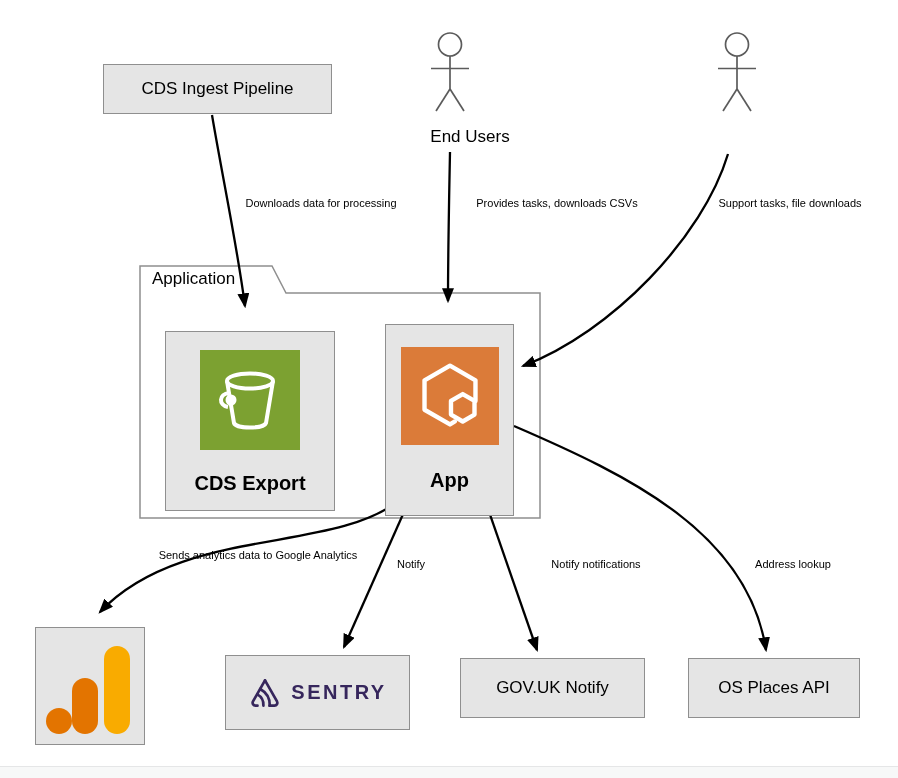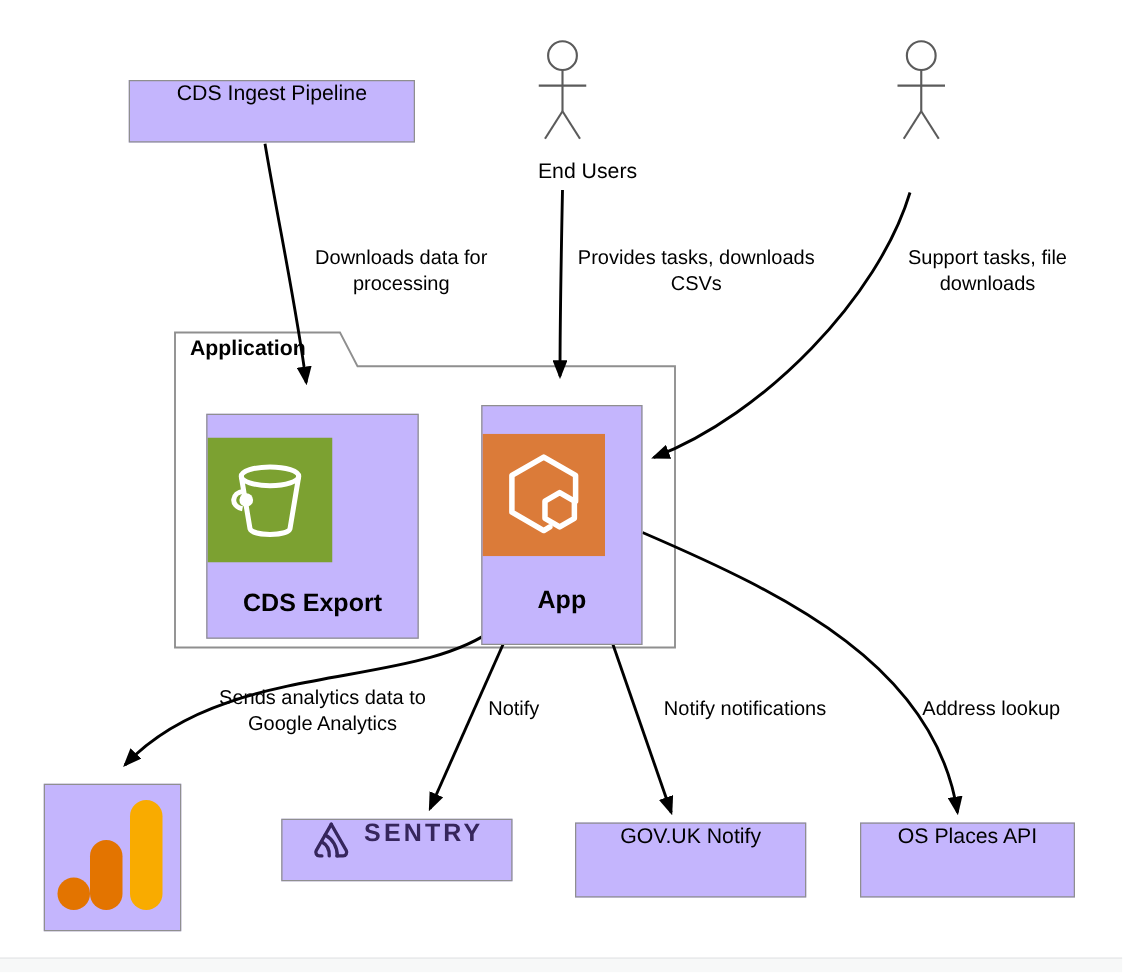--- a/index.html
+++ b/index.html
@@ -4,31 +4,32 @@
 <style>
   * { margin: 0; padding: 0; box-sizing: border-box; }
   html, body { background: #ffffff; }
   body { font-family: "Liberation Sans", sans-serif; color: #000; }
   .canvas { position: relative; width: 898px; height: 778px; background: #fff; overflow: hidden; }
   .abs { position: absolute; }
   svg.layer { position: absolute; left: 0; top: 0; }
   .node-box {
     position: absolute;
     border: 1.5px solid #8f8f8f;
-    background: #c4b5fd;
+    background: #e5e5e5;
     display: flex;
+    align-items: center;
     justify-content: center;
   }
   .node-box .node-label { font-size: 17px; }
   .big-node { flex-direction: column; justify-content: flex-start; margin-top: 16px; }
   .big-node .svc-icon { display: block; }
   .node-title { font-size: 20px; font-weight: bold; text-align: center; }
   .actor-label { text-align: center; font-size: 17px; }
-  .edge-label { text-align: center; font-size: 16px; line-height: 1.32; }
-  .boundary-label { font-size: 17px; font-weight: bold; }
+  .edge-label { text-align: center; font-size: 11px; line-height: 1.32; }
+  .boundary-label { font-size: 17px; font-weight: normal; }
   .sentry-text { font-size: 20px; font-weight: 600; letter-spacing: 2.5px; color: #36265c; }
   .ga-box { padding: 0; }
   .bottom-strip { background: #f7f8f8; border-top: 1px solid #e5e6e7; }
 </style>
 </head>
 <body>
 
 <div class="canvas">
 
   <svg class="layer" width="898" height="778" viewBox="0 0 898 778">
@@ -109,21 +110,21 @@
   <div class="abs edge-label" style="left:713px;top:557px;width:160px">Address lookup</div>
 
   <div class="node-box ga-box" style="left:35px;top:627px;width:110px;height:118px">
     <svg width="96" height="104" viewBox="0 0 96 104">
       <rect x="62" y="12" width="26" height="88" rx="13" fill="#F9AB00"></rect>
       <rect x="30" y="44" width="26" height="56" rx="13" fill="#E37400"></rect>
       <circle cx="17" cy="87" r="13" fill="#E37400"></circle>
     </svg>
   </div>
 
-  <div class="node-box" style="left:225px;top:655px;width:185px;height:50px;gap:9px">
+  <div class="node-box" style="left:225px;top:655px;width:185px;height:75px;gap:9px">
     <svg width="34" height="31" viewBox="0 0 34 31">
       <g fill="none" stroke="#36265C" stroke-width="2.7" stroke-linecap="round" stroke-linejoin="round">
         <path d="M17 3.4 L29 24.4 a2.9 2.9 0 0 1 -2.5 4.3 h-5"></path>
         <path d="M17 3.4 L5 24.4 a2.9 2.9 0 0 0 2.5 4.3 h2"></path>
         <path d="M12.2 12 a18.5 18.5 0 0 1 9.6 16.7"></path>
         <path d="M9.3 17.4 a12 12 0 0 1 6.1 11.3"></path>
       </g>
     </svg>
     <span class="sentry-text">SENTRY</span>
   </div>

